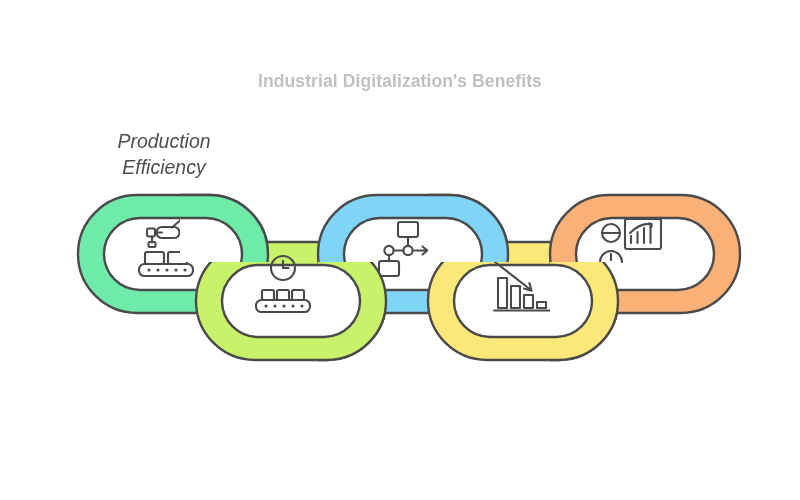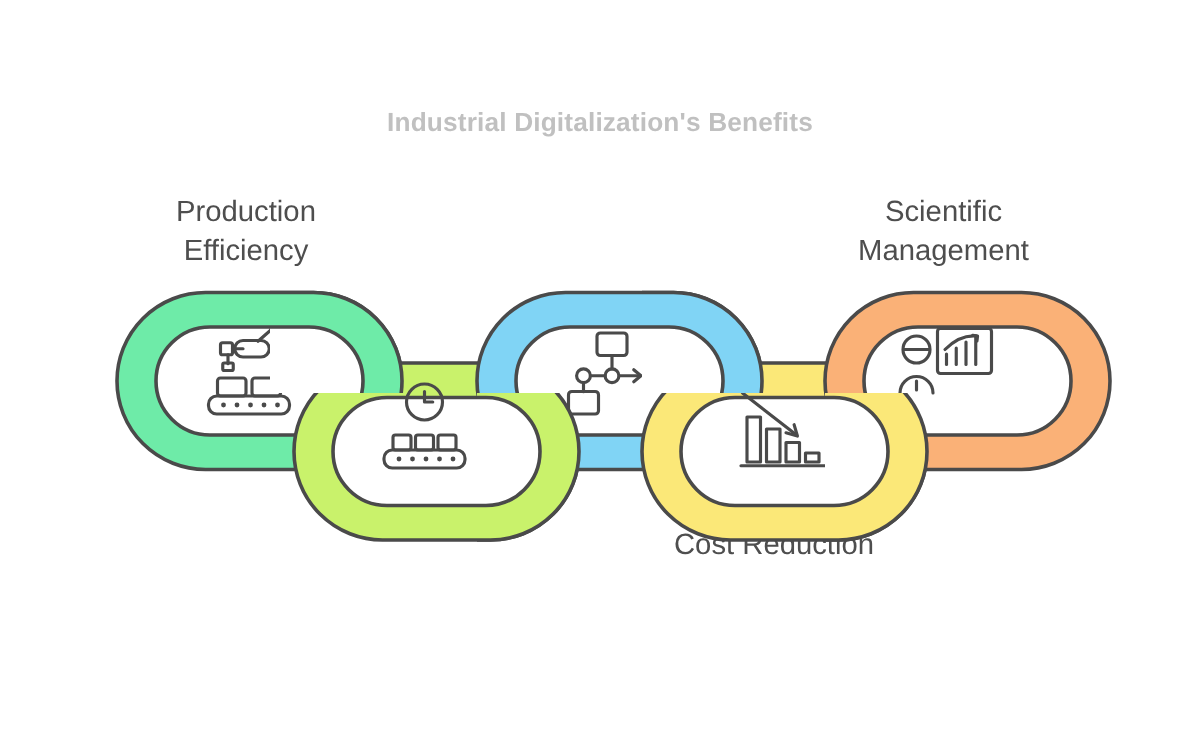--- a/index.html
+++ b/index.html
@@ -33,21 +33,21 @@
   }
   .label {
     position: absolute;
     text-align: center;
     font-size: 19.5px;
     font-weight: 400;
     color: #4e4e4e;
     line-height: 1.35;
     white-space: pre-line;
   }
-  .label-top { top: 128px; }
+  .label-top { top: 128px; font-style: italic; }
   .label-bot { top: 350px; }
   #l1 { left: 62px;  width: 204px; }
   #l3 { left: 287px; width: 204px; }
   #l5 { left: 527px; width: 204px; }
   #l2 { left: 182px; width: 204px; }
   #l4 { left: 414px; width: 204px; }
   .chain-svg {
     position: absolute;
     left: 0;
     top: 0;
@@ -57,23 +57,20 @@
 </style>
 </head>
 <body>
 
 <div id="stage">
 
   <div class="title">Industrial Digitalization's Benefits</div>
 
   <div class="label label-top" id="l1">Production
 Efficiency</div>
-  <div class="label label-top" id="l5">Scientific
-Management</div>
-  <div class="label label-bot" id="l4">Cost Reduction</div>
 
   <svg class="chain-svg" viewBox="0 0 800 500">
     <defs>
 
       <clipPath id="clipTopHalf2">
           <rect x="180" y="0" width="230" height="262"></rect>
         </clipPath>
       <clipPath id="clipTopHalf4">
           <rect x="412" y="0" width="230" height="262"></rect>
         </clipPath>

